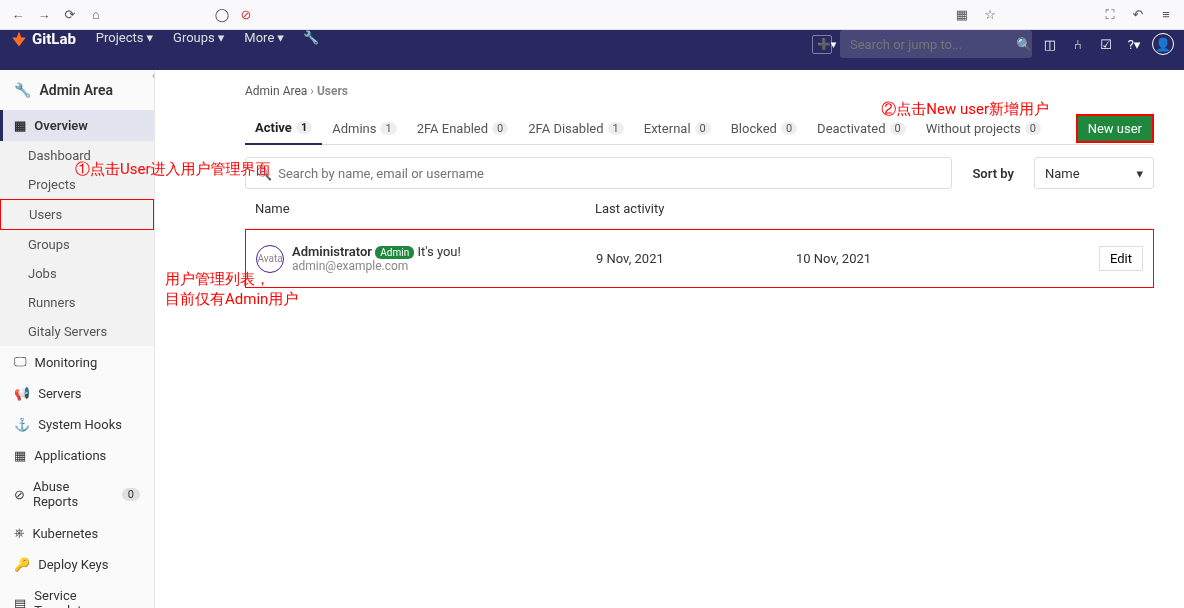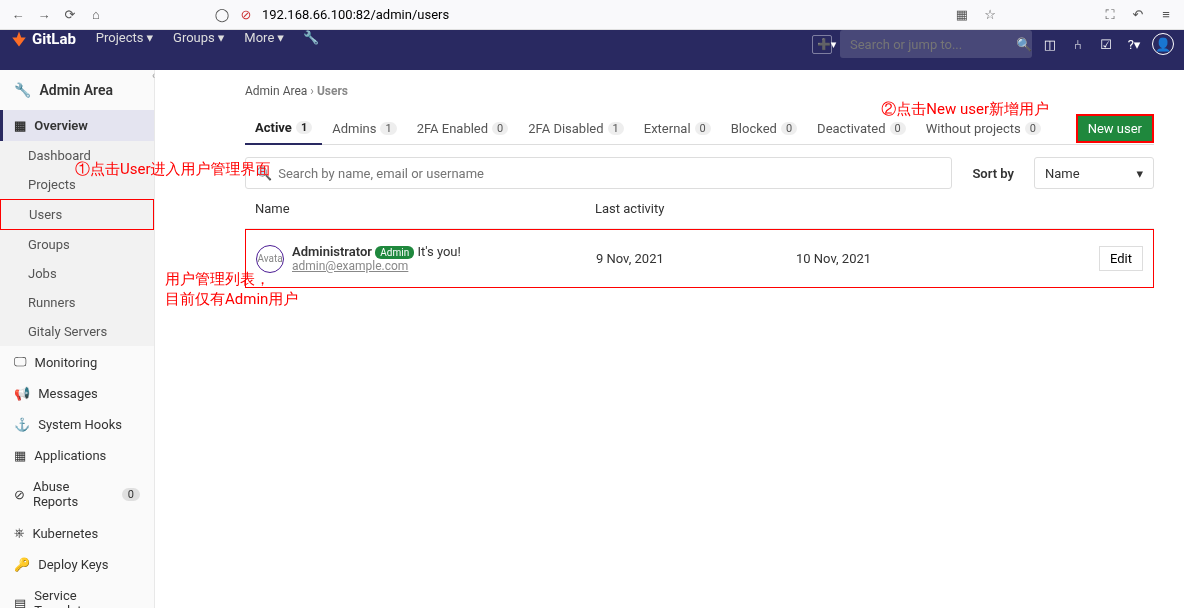--- a/index.html
+++ b/index.html
@@ -41,37 +41,36 @@
 .thead { display: flex; padding: 12px 10px; font-size: 13px; border-bottom: 1px solid #eee; }
 .th-name { flex: 0 0 340px; }
 .th-created { flex: 0 0 200px; }
 .th-activity { flex: 1; }
 .trow-wrap { border: 1px solid red; }
 .trow { display: flex; padding: 14px 10px; align-items: center; }
 .avatar { width: 28px; height: 28px; border-radius: 50%; border: 1px solid #4c1d95; display: flex; align-items: center; justify-content: center; font-size: 10px; color: #888; }
 .ucell { flex: 0 0 340px; display: flex; align-items: center; gap: 8px; }
 .uname { font-weight: 600; }
 .admin-badge { background: #1f883d; color: #fff; font-size: 10px; padding: 1px 5px; border-radius: 6px; }
-.uemail { font-size: 12px; color: #888; display: block; text-decoration: underline; }
+.uemail { font-size: 12px; color: #888; display: block; }
 .edit-btn { margin-left: auto; border: 1px solid #ddd; background: #fff; padding: 4px 10px; font-size: 13px; cursor: pointer; }
 .drag { position: absolute; top: 0; left: 152px; font-size: 10px; color: #999; }
 .icon-svg { width: 14px; height: 14px; fill: currentColor; }
 </style>
 </head>
 <body>
 
 <div class="browser-bar">
   <span class="bb-btn">←</span>
   <span class="bb-btn">→</span>
   <span class="bb-btn">⟳</span>
   <span class="bb-btn">⌂</span>
   <div class="bb-url">
     <span class="bb-btn">◯</span>
     <span class="bb-btn" style="color:#c33;">⊘</span>
-    <input value="192.168.66.100:82/admin/users" style="">
   </div>
   <div class="bb-right">
     <span class="bb-btn">▦</span>
     <span class="bb-btn">☆</span>
     <span class="bb-btn" style="width:80px"></span>
     <span class="bb-btn">⛶</span>
     <span class="bb-btn">↶</span>
     <span class="bb-btn">≡</span>
   </div>
 </div>
@@ -127,21 +126,21 @@
     <div class="sb-sub">Groups</div>
     <div class="sb-sub">Jobs</div>
     <div class="sb-sub">Runners</div>
     <div class="sb-sub">Gitaly Servers</div>
     <div class="sb-item">
         <span>🖵</span>
         <span>Monitoring</span>
       </div>
     <div class="sb-item">
         <span>📢</span>
-        <span>Messages</span>
+        <span>Servers</span>
       </div>
     <div class="sb-item">
         <span>⚓</span>
         <span>System Hooks</span>
       </div>
     <div class="sb-item">
         <span>▦</span>
         <span>Applications</span>
       </div>
     <div class="sb-item">

